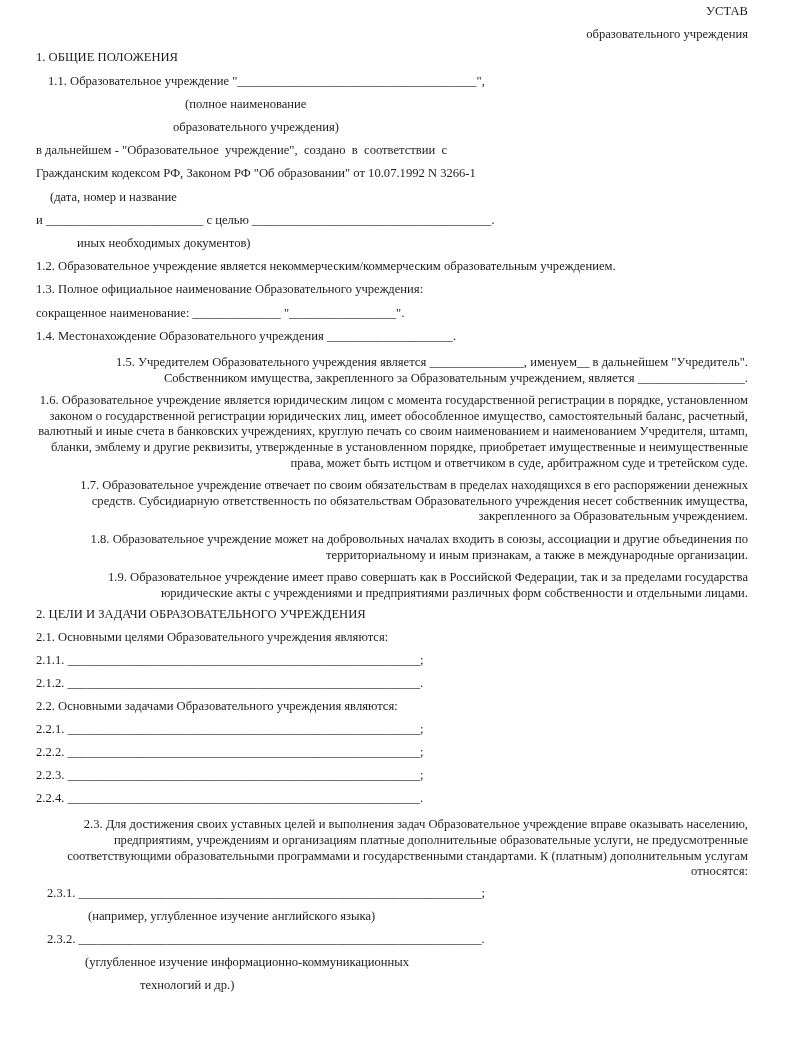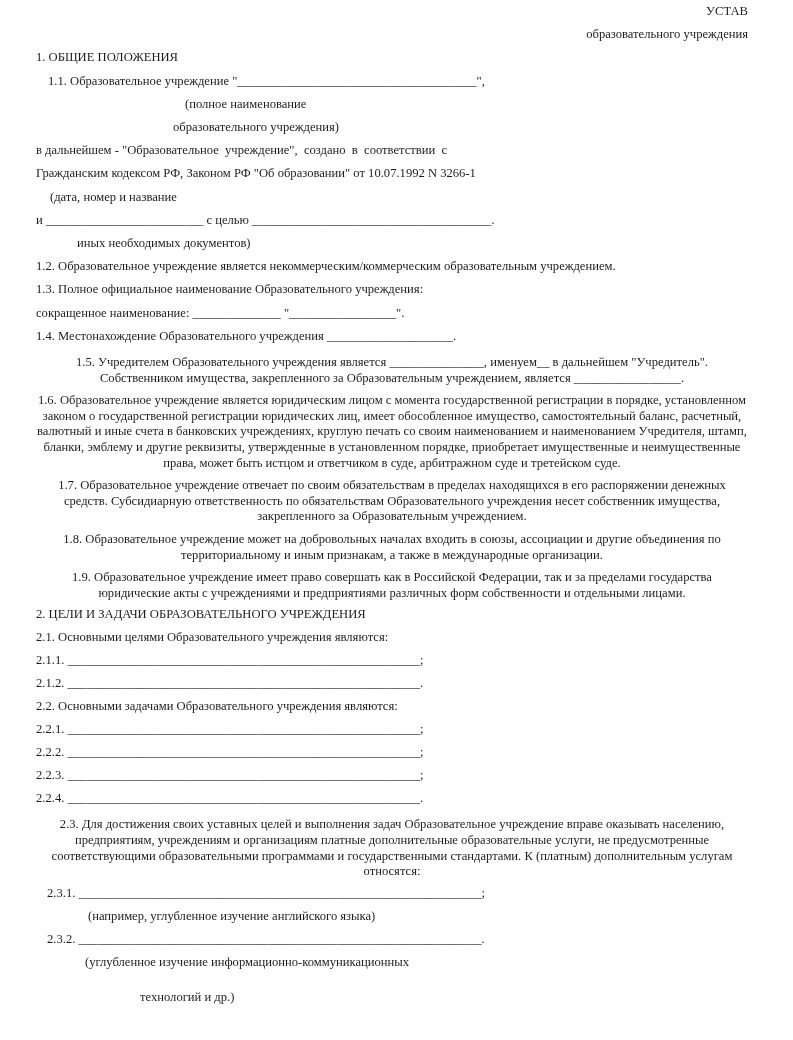--- a/index.html
+++ b/index.html
@@ -7,30 +7,30 @@
     width:793px; height:1040px; background:#ffffff; overflow:hidden;
     font-family:"Liberation Serif","DejaVu Serif",serif;
     font-size:12.6px; color:#1d1d1d;
   }
   .page { padding:0 45px 0 36px; }
   
   .ln { white-space:pre; line-height:23.2px; }
   .sec2 .ln, .tail .ln { line-height:23px; }
   .center { text-align:right; }
   
-  .para { line-height:15.6px; margin:7px 0 0 0; text-align:center; }
+  .para { line-height:15.6px; margin:7px 0 0 0; text-align:right; }
   .mt2 { margin-top:2px; }
   
   .ind8   { padding-left:8px;margin-left:33px; }
   .ind11  { padding-left:11px; }
   .ind12  { padding-left:12px; }
   .ind14  { padding-left:14px; }
   .ind49  { padding-left:49px; }
   .ind52  { padding-left:52px; }
-  .ind104 { padding-left:104px;margin-top:12px; }
+  .ind104 { padding-left:104px; }
   .ind137 { padding-left:137px; }
   .ind149 { padding-left:149px; }
 </style>
 </head>
 <body>
 
 <div class="page">
 
   <div class="ln center">УСТАВ</div>
   <div class="ln center">образовательного учреждения</div>

